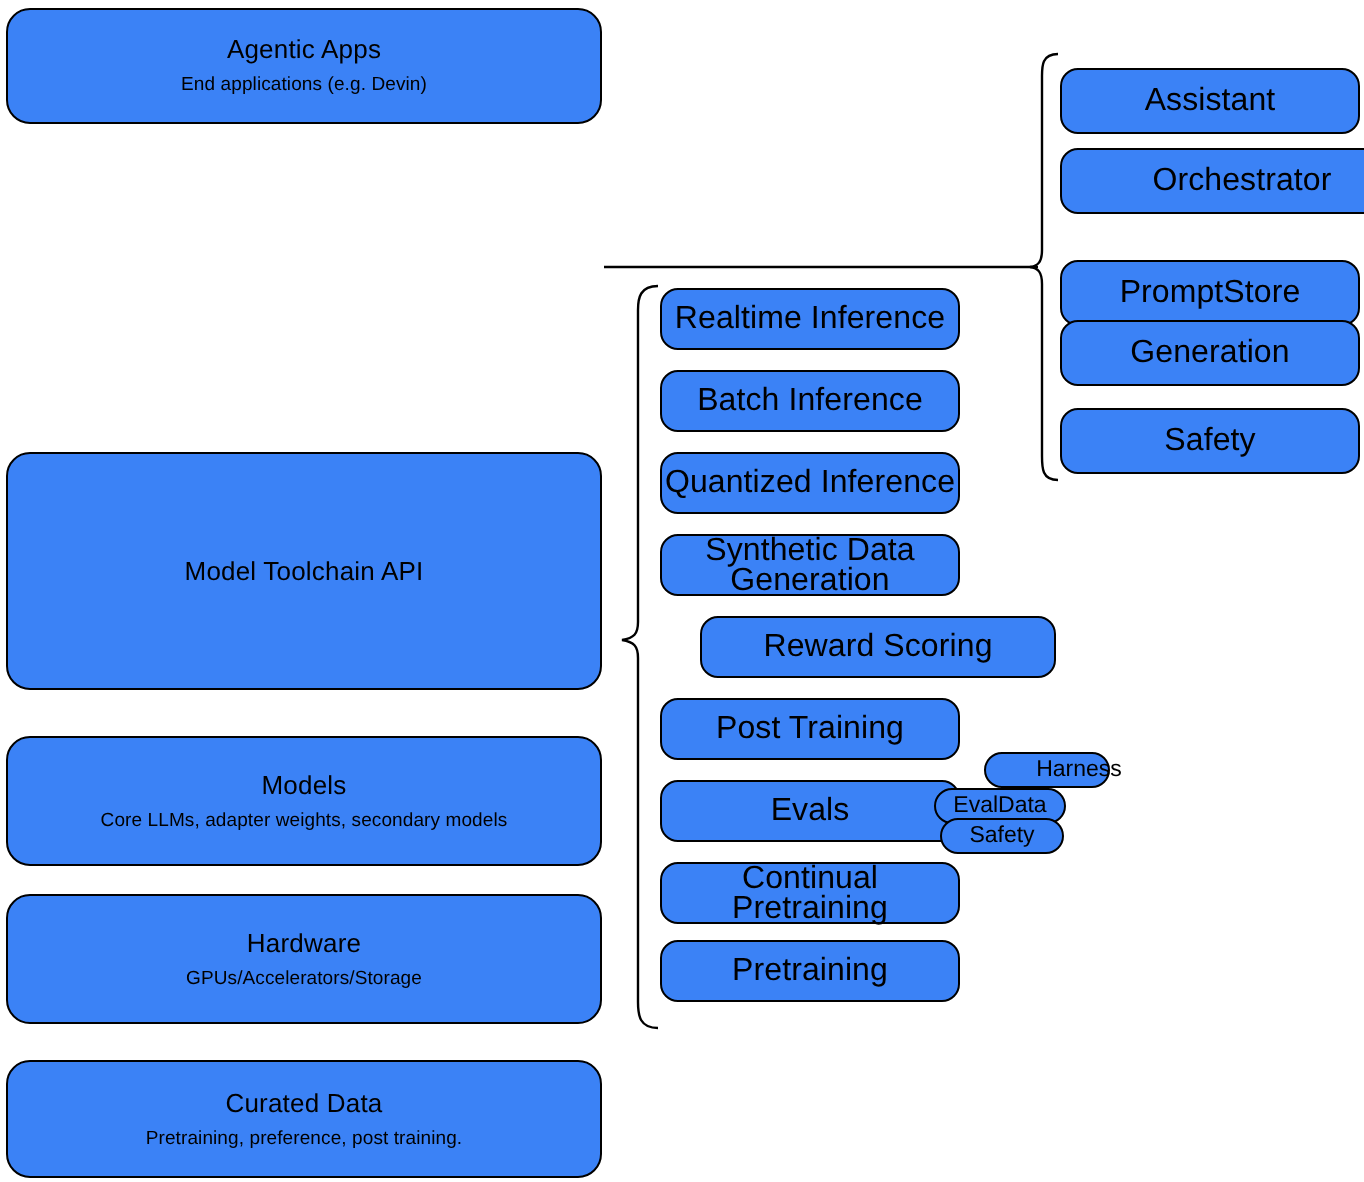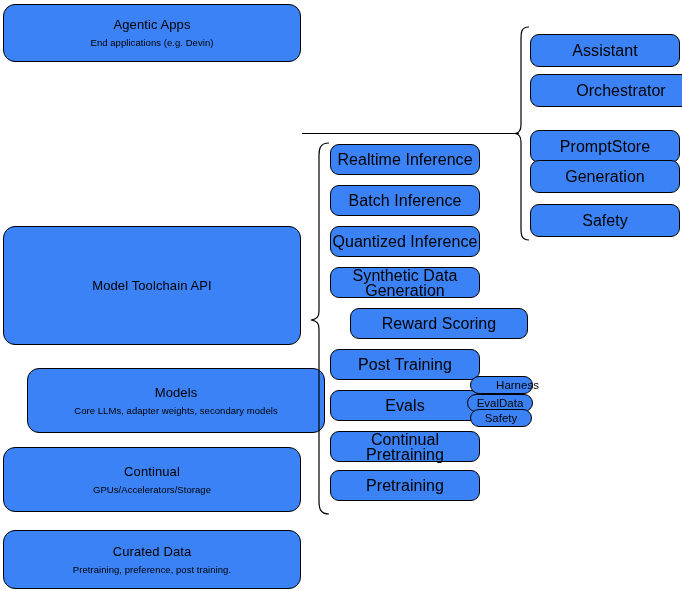--- a/index.html
+++ b/index.html
@@ -91,27 +91,27 @@
   <div class="node layer" style="left:3px;top:4px;width:298px;height:58px;">
     <div class="title">Agentic Apps</div>
     <div class="sub">End applications (e.g. Devin)</div>
   </div>
 
 
   <div class="node layer" style="left:3px;top:226px;width:298px;height:119px;">
     <div class="title">Model Toolchain API</div>
   </div>
 
-  <div class="node layer" style="left:3px;top:368px;width:298px;height:65px;margin-left:24px;">
+  <div class="node layer" style="left:3px;top:368px;width:298px;height:65px;">
     <div class="title">Models</div>
     <div class="sub">Core LLMs, adapter weights, secondary models</div>
   </div>
 
   <div class="node layer" style="left:3px;top:447px;width:298px;height:65px;">
-    <div class="title">Continual</div>
+    <div class="title">Hardware</div>
     <div class="sub">GPUs/Accelerators/Storage</div>
   </div>
 
   <div class="node layer" style="left:3px;top:530px;width:298px;height:59px;">
     <div class="title">Curated Data</div>
     <div class="sub">Pretraining, preference, post training.</div>
   </div>
 
   <div class="node chip" style="left:330px;top:144px;width:150px;height:31px;">
     <span>Realtime Inference</span>
@@ -134,21 +134,21 @@
   <div class="node chip" style="left:330px;top:390px;width:150px;height:31px;">
     <span>Evals</span>
   </div>
   <div class="node chip" style="left:330px;top:431px;width:150px;height:31px;">
     <span>Continual Pretraining</span>
   </div>
   <div class="node chip" style="left:330px;top:470px;width:150px;height:31px;">
     <span>Pretraining</span>
   </div>
 
-  <div class="node pill" style="left:470px;top:376px;width:63px;height:18px;padding-left:32px;">
+  <div class="node pill" style="left:492px;top:376px;width:63px;height:18px;padding-left:32px;">
     <span>Harness</span>
   </div>
   <div class="node pill" style="left:467px;top:394px;width:66px;height:18px;">
     <span>EvalData</span>
   </div>
   <div class="node pill" style="left:470px;top:409px;width:62px;height:18px;">
     <span>Safety</span>
   </div>
 
   <div class="node chip" style="left:530px;top:34px;width:150px;height:33px;">

